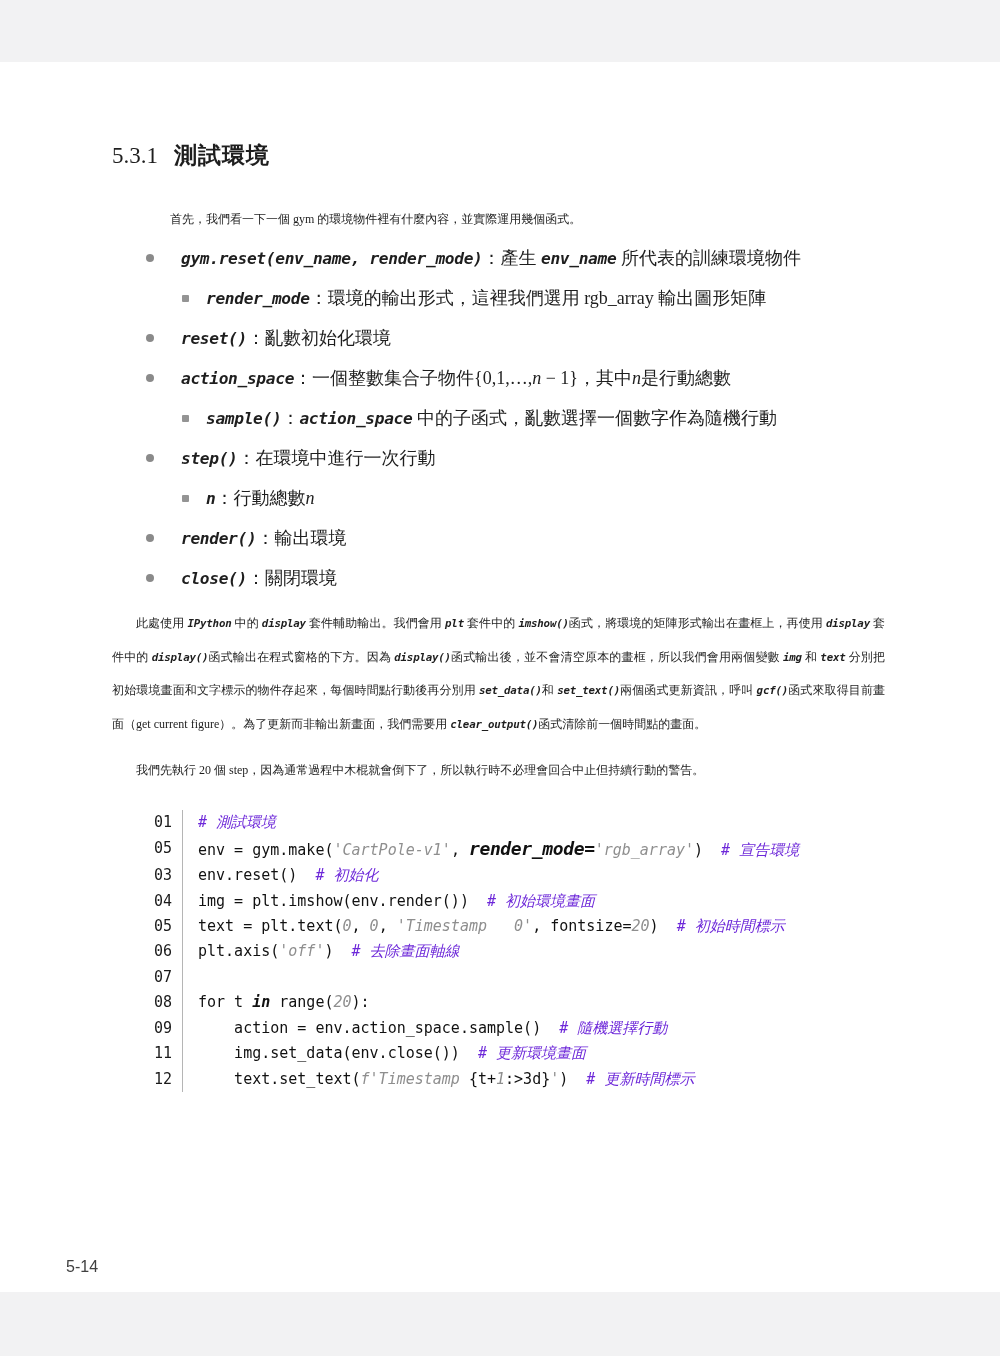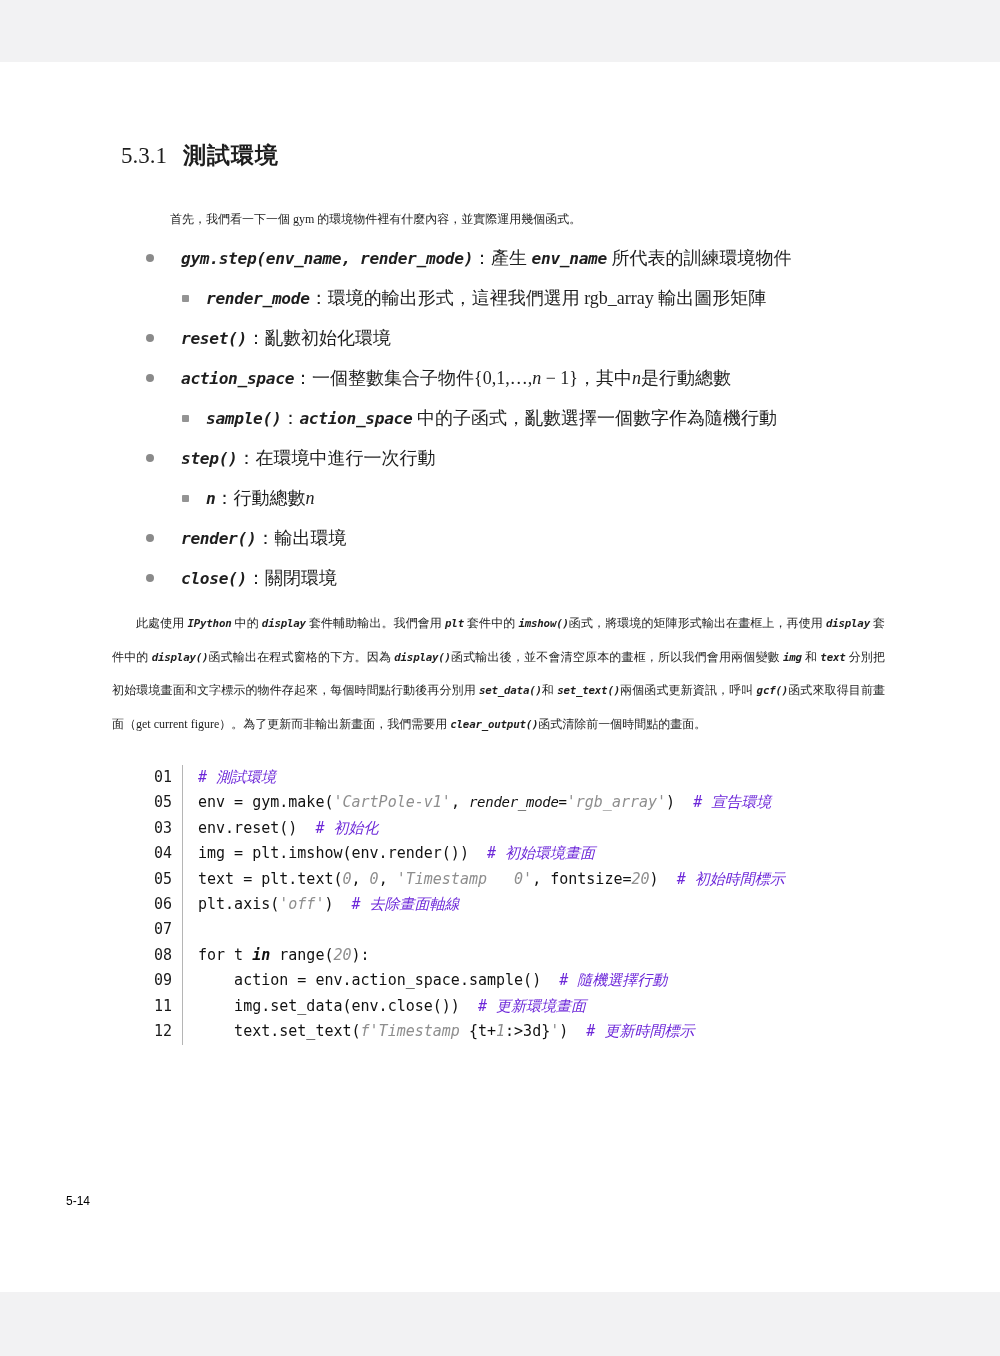--- a/index.html
+++ b/index.html
@@ -15,21 +15,21 @@
     position: absolute;
     top: 62px; left: 0;
     width: 1000px; height: 1230px;
     background: #ffffff;
     box-sizing: border-box;
     padding: 78px 115px 0 112px;
   }
   
   .heading {
     display: flex; align-items: baseline; gap: 16px;
-    margin: 0 0 32px 9px;
+    margin: 0 0 32px 0;
   }
   .heading .sec-num {
     font-size: 23px; font-weight: 400;
     font-family: "Liberation Serif", serif;
   }
   .heading .sec-title {
     font-size: 23px; font-weight: 700;
     font-family: "Liberation Sans", "DejaVu Sans", sans-serif;
     letter-spacing: 1px;
   }
@@ -79,46 +79,46 @@
     border-left: 1.5px solid #b5b5b5;
     padding-left: 15px;
     white-space: pre;
     min-height: 25.4px;
     flex: 1;
   }
   .sg-c { color: #111; }
   .sg-str { color: #8e8e8e; font-style: italic; }
   .sg-num { color: #8e8e8e; font-style: italic; }
   .sg-cmt { color: #6d28d9; font-style: italic; }
-  .sg-big { font-size: 14px; font-style: italic; font-weight: 400; letter-spacing: -0.02em; }
+  .sg-big { font-size: 18px; font-style: italic; font-weight: 700; letter-spacing: -0.02em; }
   .sg-kw  { font-style: italic; font-weight: 600; }
   
   .page-number {
     position: absolute;
-    left: 66px; top: 1132px;
+    left: 66px; top: 1196px;
     font-family: "Liberation Sans", "DejaVu Sans", sans-serif;
-    font-size: 12px; color: #000000;
+    font-size: 16px; color: #404040;
   }
 </style>
 </head>
 <body>
 
 <div class="page-sheet">
 
   <div class="heading">
     <span class="sec-num">5.3.1</span>
     <span class="sec-title">測試環境</span>
   </div>
 
   <p class="para intro"><span class="sg-t">首先，我們看一下一個 gym 的環境物件裡有什麼內容，並實際運用幾個函式。</span></p>
 
   <div class="bullets">
     <div class="bullet lv1">
       <span class="marker"></span>
-      <span><span class="sg-code">gym.step(env_name, render_mode)</span><span class="sg-t">：產生 </span><span class="sg-code">env_name</span><span class="sg-t"> 所代表的訓練環境物件</span></span>
+      <span><span class="sg-code">gym.reset(env_name, render_mode)</span><span class="sg-t">：產生 </span><span class="sg-code">env_name</span><span class="sg-t"> 所代表的訓練環境物件</span></span>
     </div>
     <div class="bullet lv2">
       <span class="marker"></span>
       <span><span class="sg-code">render_mode</span><span class="sg-t">：環境的輸出形式，這裡我們選用 rgb_array 輸出圖形矩陣</span></span>
     </div>
     <div class="bullet lv1">
       <span class="marker"></span>
       <span><span class="sg-code">reset()</span><span class="sg-t">：亂數初始化環境</span></span>
     </div>
     <div class="bullet lv1">
@@ -142,20 +142,21 @@
       <span><span class="sg-code">render()</span><span class="sg-t">：輸出環境</span></span>
     </div>
     <div class="bullet lv1">
       <span class="marker"></span>
       <span><span class="sg-code">close()</span><span class="sg-t">：關閉環境</span></span>
     </div>
   </div>
 
   <p class="para body-para"><span class="sg-t">此處使用 </span><span class="sg-code">IPython</span><span class="sg-t"> 中的 </span><span class="sg-code">display</span><span class="sg-t"> 套件輔助輸出。我們會用 </span><span class="sg-code">plt</span><span class="sg-t"> 套件中的 </span><span class="sg-code">imshow()</span><span class="sg-t">函式，將環境的矩陣形式輸出在畫框上，再使用 </span><span class="sg-code">display</span><span class="sg-t"> 套件中的 </span><span class="sg-code">display()</span><span class="sg-t">函式輸出在程式窗格的下方。因為 </span><span class="sg-code">display()</span><span class="sg-t">函式輸出後，並不會清空原本的畫框，所以我們會用兩個變數 </span><span class="sg-code">img</span><span class="sg-t"> 和 </span><span class="sg-code">text</span><span class="sg-t"> 分別把初始環境畫面和文字標示的物件存起來，每個時間點行動後再分別用 </span><span class="sg-code">set_data()</span><span class="sg-t">和 </span><span class="sg-code">set_text()</span><span class="sg-t">兩個函式更新資訊，呼叫 </span><span class="sg-code">gcf()</span><span class="sg-t">函式來取得目前畫面（get current figure）。為了更新而非輸出新畫面，我們需要用 </span><span class="sg-code">clear_output()</span><span class="sg-t">函式清除前一個時間點的畫面。</span></p>
 
+  <p class="para body-para"><span class="sg-t">我們先執行 20 個 step，因為通常過程中木棍就會倒下了，所以執行時不必理會回合中止但持續行動的警告。</span></p>
 
   <div class="code-listing">
     <div class="cl">
       <span class="ln">01</span>
       <span class="lb"><span class="sg-cmt"># 測試環境</span></span>
     </div>
     <div class="cl">
       <span class="ln">05</span>
       <span class="lb"><span class="sg-c">env = gym.make(</span><span class="sg-str">'CartPole-v1'</span><span class="sg-c">, </span><span class="sg-big">render_mode=</span><span class="sg-str">'rgb_array'</span><span class="sg-c">)</span><span class="sg-cmt">  # 宣告環境</span></span>
     </div>

